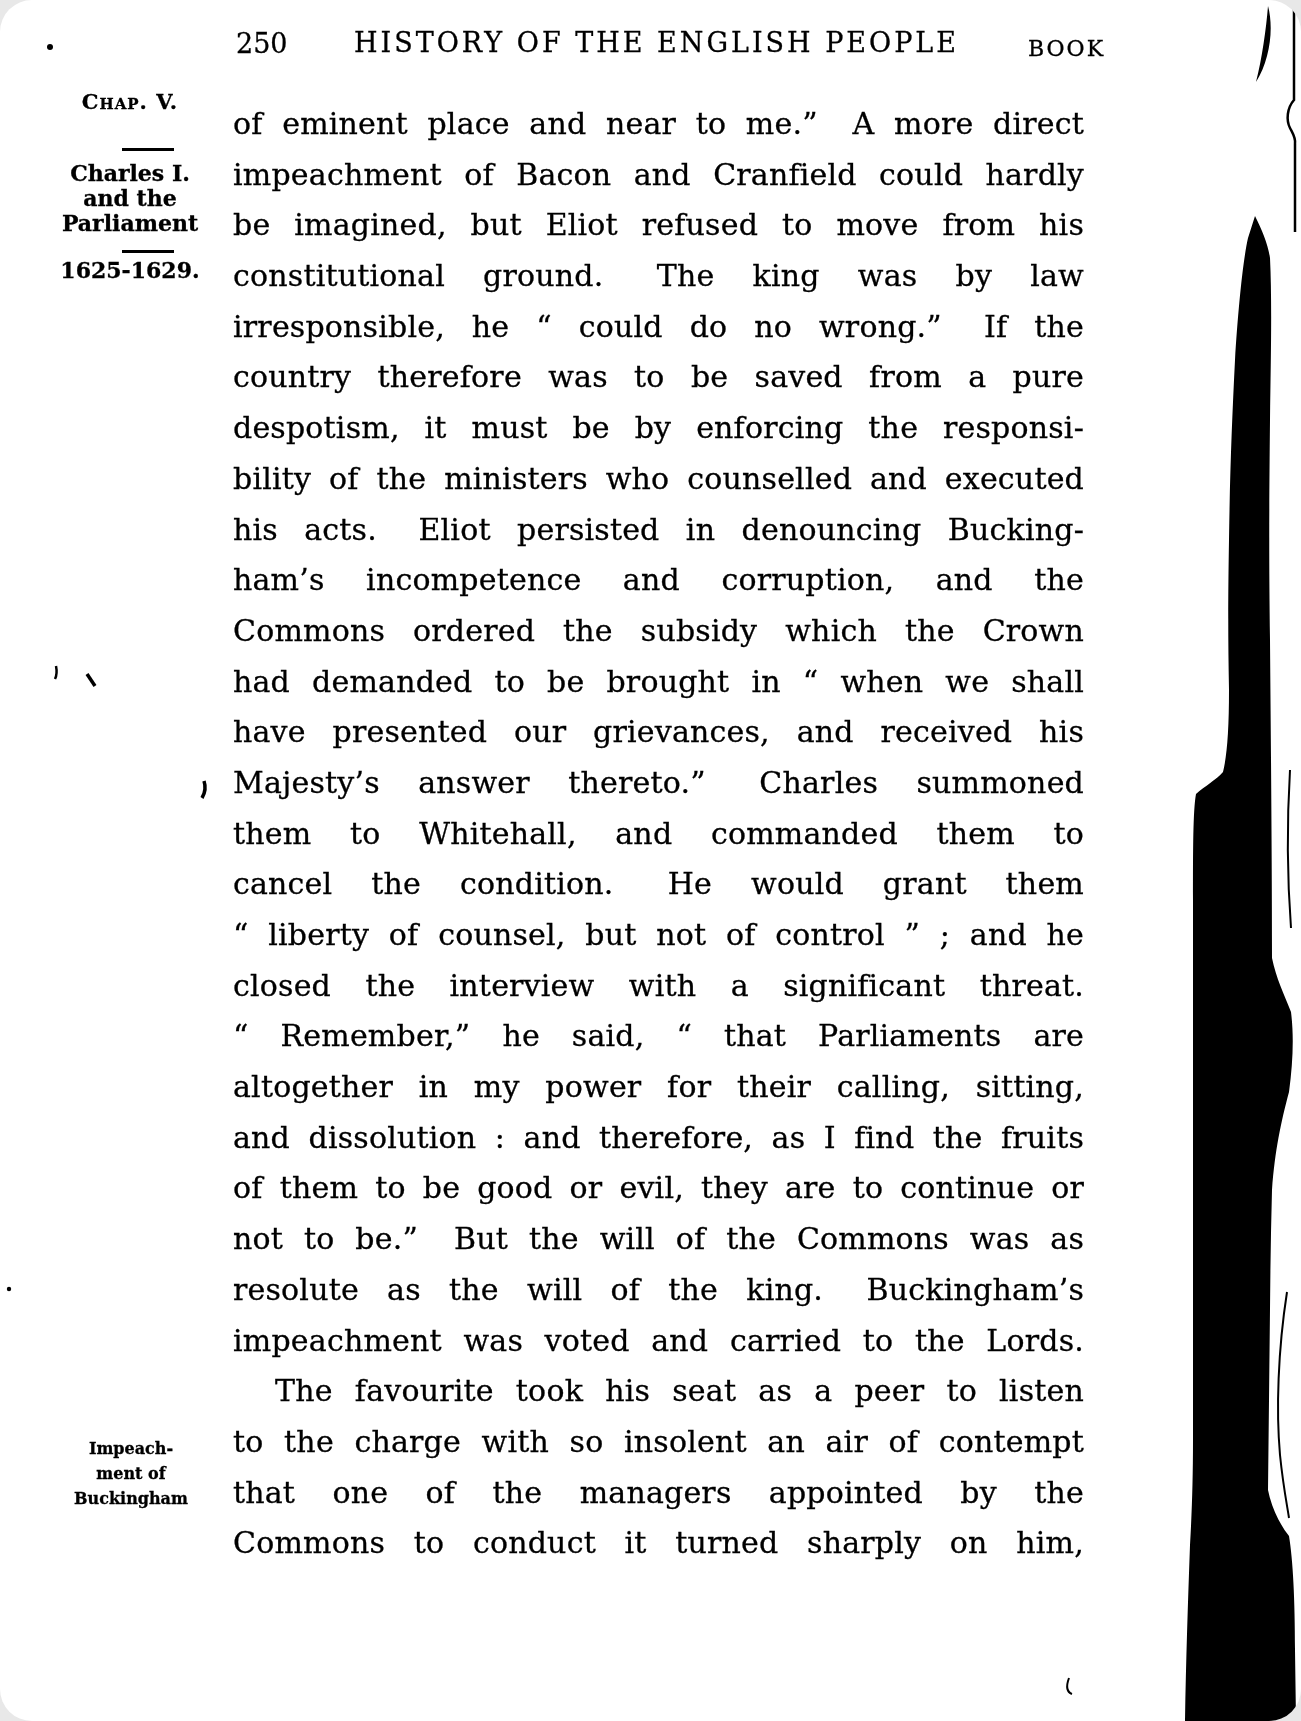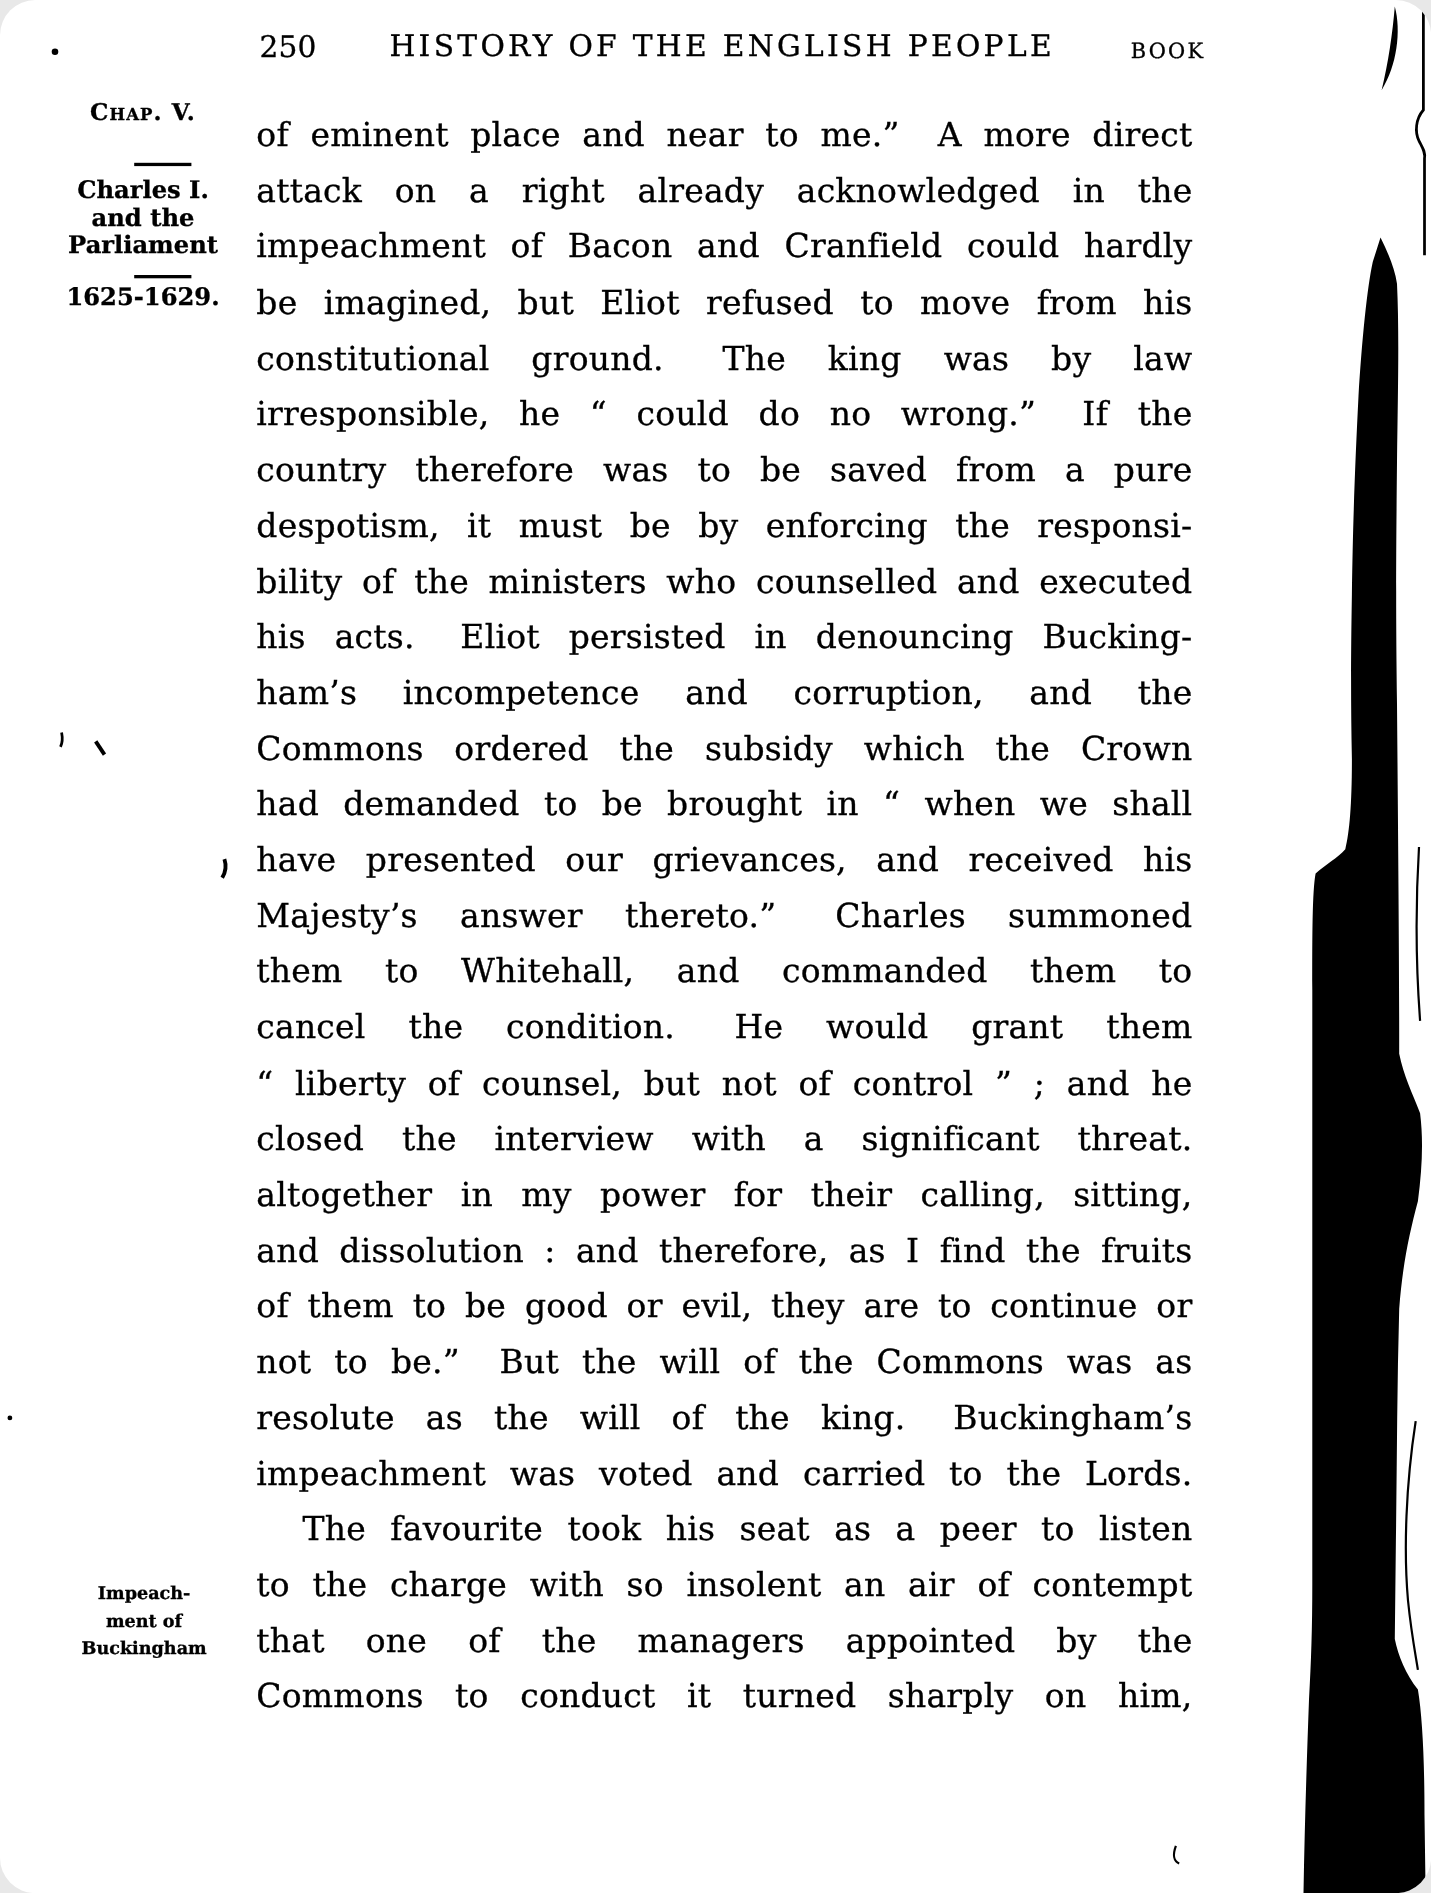--- a/index.html
+++ b/index.html
@@ -9,21 +9,21 @@
     background:#ffffff;
     overflow:hidden;
     font-family:"DejaVu Serif", serif;
     color:#000;
     border-radius:32px;
     -webkit-text-stroke:0.3px #000;
   }
   
   .hdr-num{position:absolute;left:236px;top:28px;font-size:27px;}
   .hdr-title{position:absolute;left:354px;top:27px;font-size:27px;letter-spacing:3px;white-space:nowrap;}
-  .hdr-book{position:absolute;left:1028px;top:36px;font-size:19px;letter-spacing:2px;}
+  .hdr-book{position:absolute;left:1028px;top:36px;font-size:22px;letter-spacing:2px;}
   
   .mn{position:absolute;text-align:center;font-weight:bold;line-height:25px;}
   .mn-chap{left:50px;top:89px;width:160px;font-size:21px;font-weight:bold;font-variant:small-caps;letter-spacing:1px;}
   .mn-rule{position:absolute;left:122px;width:52px;height:3px;background:#000;}
   .mn-note1{left:42px;top:161px;width:176px;font-size:22px;}
   .mn-dates{left:50px;top:258px;width:160px;font-size:22px;}
   .mn-note2{left:40px;top:1436px;width:182px;font-size:16px;}
   
   .body-col{
     position:absolute;left:233px;top:99px;width:851px;
@@ -55,38 +55,38 @@
   <div class="mn-rule" style="top:250px"></div>
   <div class="mn mn-dates">1625-1629.</div>
   <div class="mn mn-note2">
     <div>Impeach-</div>
     <div>ment of</div>
     <div>Buckingham</div>
   </div>
 
   <div class="body-col">
     <div class="bl">of eminent place and near to me.”  A more direct</div>
-    <div class="bl">attack on a right already acknowledged in the</div>
     <div class="bl">impeachment of Bacon and Cranfield could hardly</div>
     <div class="bl">be imagined, but Eliot refused to move from his</div>
     <div class="bl">constitutional ground.  The king was by law</div>
     <div class="bl">irresponsible, he “ could do no wrong.”  If the</div>
     <div class="bl">country therefore was to be saved from a pure</div>
     <div class="bl">despotism, it must be by enforcing the responsi-</div>
     <div class="bl">bility of the ministers who counselled and executed</div>
     <div class="bl">his acts.  Eliot persisted in denouncing Bucking-</div>
     <div class="bl">ham’s incompetence and corruption, and the</div>
     <div class="bl">Commons ordered the subsidy which the Crown</div>
     <div class="bl">had demanded to be brought in “ when we shall</div>
     <div class="bl">have presented our grievances, and received his</div>
     <div class="bl">Majesty’s answer thereto.”  Charles summoned</div>
     <div class="bl">them to Whitehall, and commanded them to</div>
     <div class="bl">cancel the condition.  He would grant them</div>
     <div class="bl">“ liberty of counsel, but not of control ” ; and he</div>
     <div class="bl">closed the interview with a significant threat.</div>
+    <div class="bl">“ Remember,” he said, “ that Parliaments are</div>
     <div class="bl">altogether in my power for their calling, sitting,</div>
     <div class="bl">and dissolution : and therefore, as I find the fruits</div>
     <div class="bl">of them to be good or evil, they are to continue or</div>
     <div class="bl">not to be.”  But the will of the Commons was as</div>
     <div class="bl">resolute as the will of the king.  Buckingham’s</div>
     <div class="bl">impeachment was voted and carried to the Lords.</div>
     <div class="bl ind">The favourite took his seat as a peer to listen</div>
     <div class="bl">to the charge with so insolent an air of contempt</div>
     <div class="bl">that one of the managers appointed by the</div>
     <div class="bl">Commons to conduct it turned sharply on him,</div>

